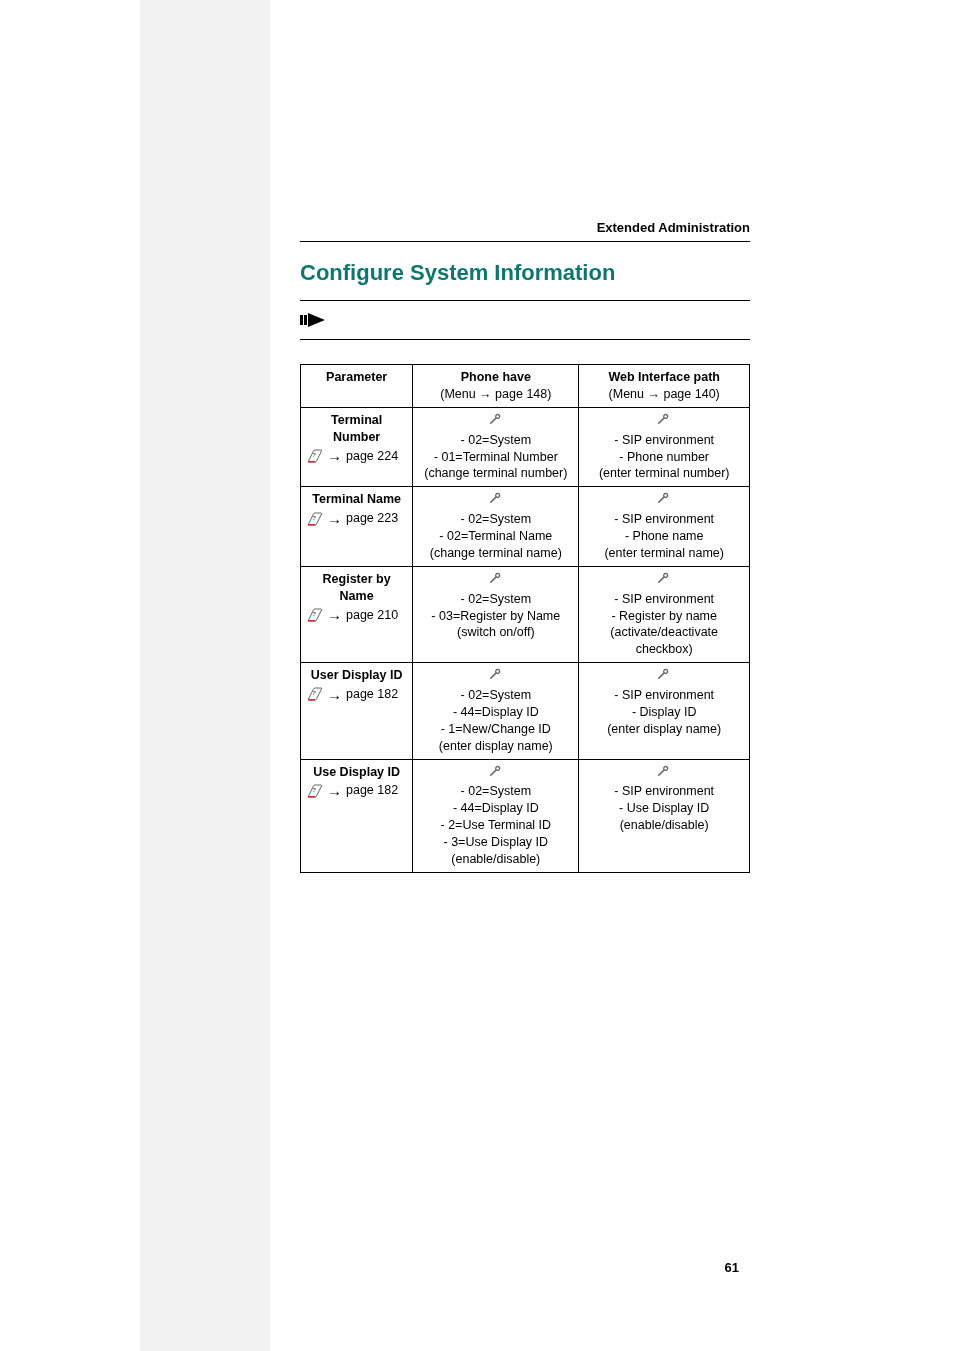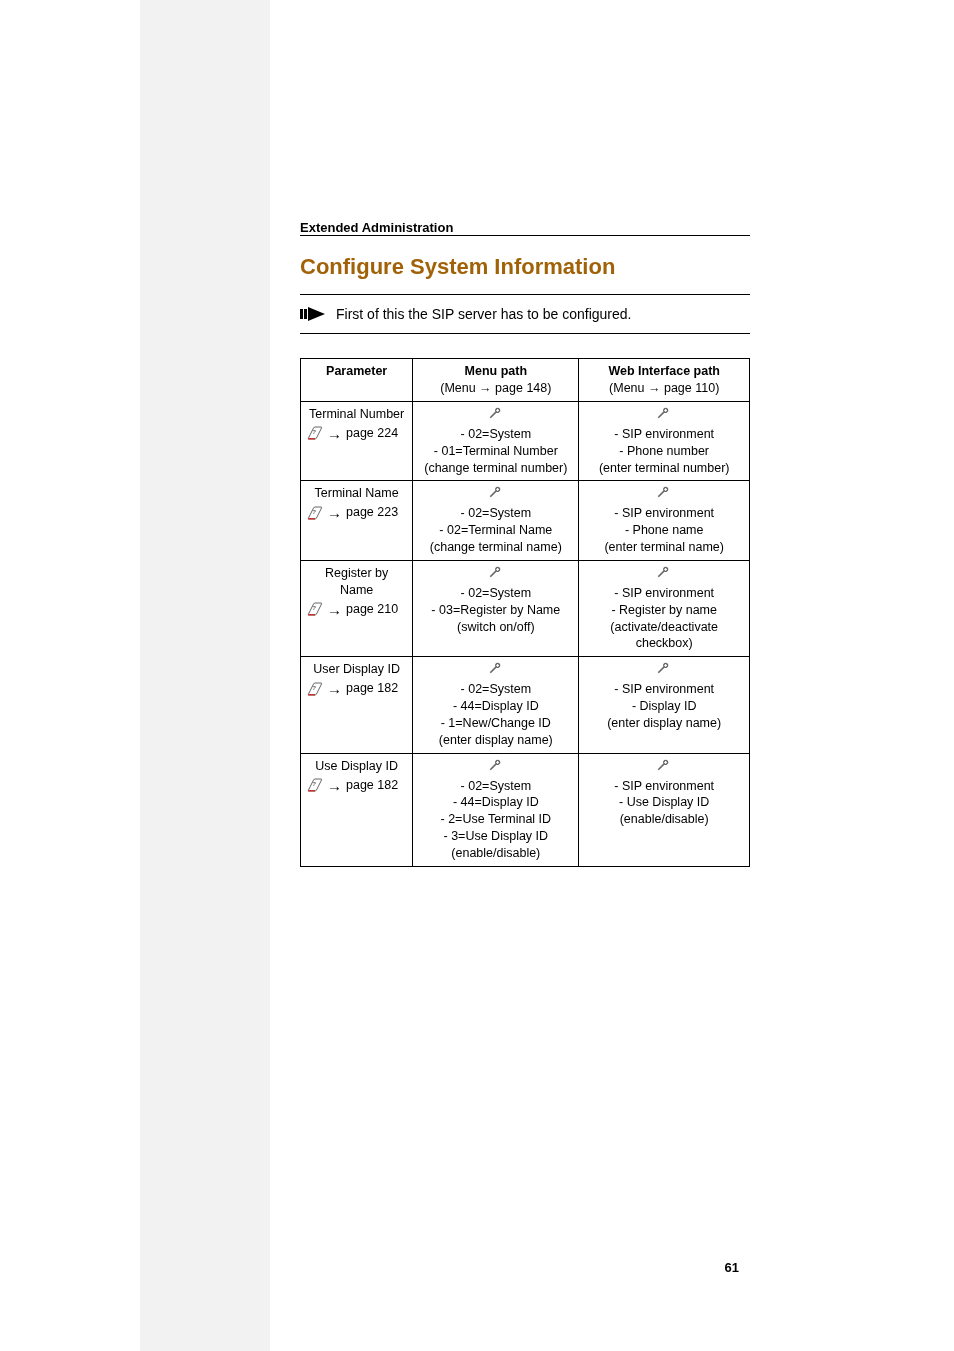--- a/index.html
+++ b/index.html
@@ -23,31 +23,32 @@
   }
   .content-area {
     position: absolute;
     left: 300px;
     top: 220px;
     width: 450px;
   }
   .header-label {
     font-weight: bold;
     font-size: 13px;
-    text-align: left;
+    text-align: right;
+    margin-bottom: 6px;
   }
   .header-rule {
     border: none;
     border-top: 1px solid #000;
     margin-bottom: 18px;
   }
   .h1 {
     font-size: 22px;
     font-weight: bold;
-    color: #a16207;
+    color: #0f766e;
     margin-bottom: 14px;
   }
   .intro {
     font-size: 14px;
     line-height: 1.35;
     margin-bottom: 18px;
   }
   .note-block {
     border-top: 1px solid #000;
     border-bottom: 1px solid #000;
@@ -88,21 +89,21 @@
     vertical-align: top;
     text-align: center;
   }
   table.param-table th {
     font-weight: bold;
   }
   .th-sub {
     font-weight: normal;
   }
   .param-name {
-    font-weight: normal;
+    font-weight: bold;
   }
   .page-ref {
     display: flex;
     align-items: center;
     gap: 4px;
     margin-top: 2px;
     font-weight: normal;
     font-size: 12.5px;
   }
   .page-ref .arrow {
@@ -140,37 +141,36 @@
 
 
   <div class="note-block">
     <span class="note-icon-wrap">
       <svg viewBox="0 0 26 18" width="26" height="18">
         <rect x="0" y="4" width="3" height="10" fill="#000"></rect>
         <rect x="4" y="4" width="3" height="10" fill="#000"></rect>
         <polygon points="8,2 8,16 25,9" fill="#000"></polygon>
       </svg>
     </span>
-    <span class="note-text">First of this the SIP server has to be configured.</span>
   </div>
 
 
   <table class="param-table">
     <thead>
       <tr>
         <th style="width:25%;">
           <span>Parameter</span>
         </th>
         <th style="width:37%;">
-          <span>Menu path</span><br>
+          <span>Phone have</span><br>
           <span class="th-sub">(Menu → page 148)</span>
         </th>
         <th style="width:38%;margin-top:11px;">
           <span>Web Interface path</span><br>
-          <span class="th-sub">(Menu → page 110)</span>
+          <span class="th-sub">(Menu → page 140)</span>
         </th>
       </tr>
     </thead>
     <tbody id="tbody">
         <tr>
           <td><span class="param-name">Terminal Number</span><div class="page-ref">
               <span>
                 <svg viewBox="0 0 16 14" width="16" height="14">
                   <path d="M2 13 Q1 13 1.5 12 L6.5 2 Q7 1 8 1 L14 1 Q15 1 14.5 2 L9.5 12 Q9 13 8 13 Z" fill="none" stroke="#666" stroke-width="1"></path>
                   <text x="5.2" y="8" font-size="6" font-weight="bold" font-style="italic" fill="#666">?</text>

